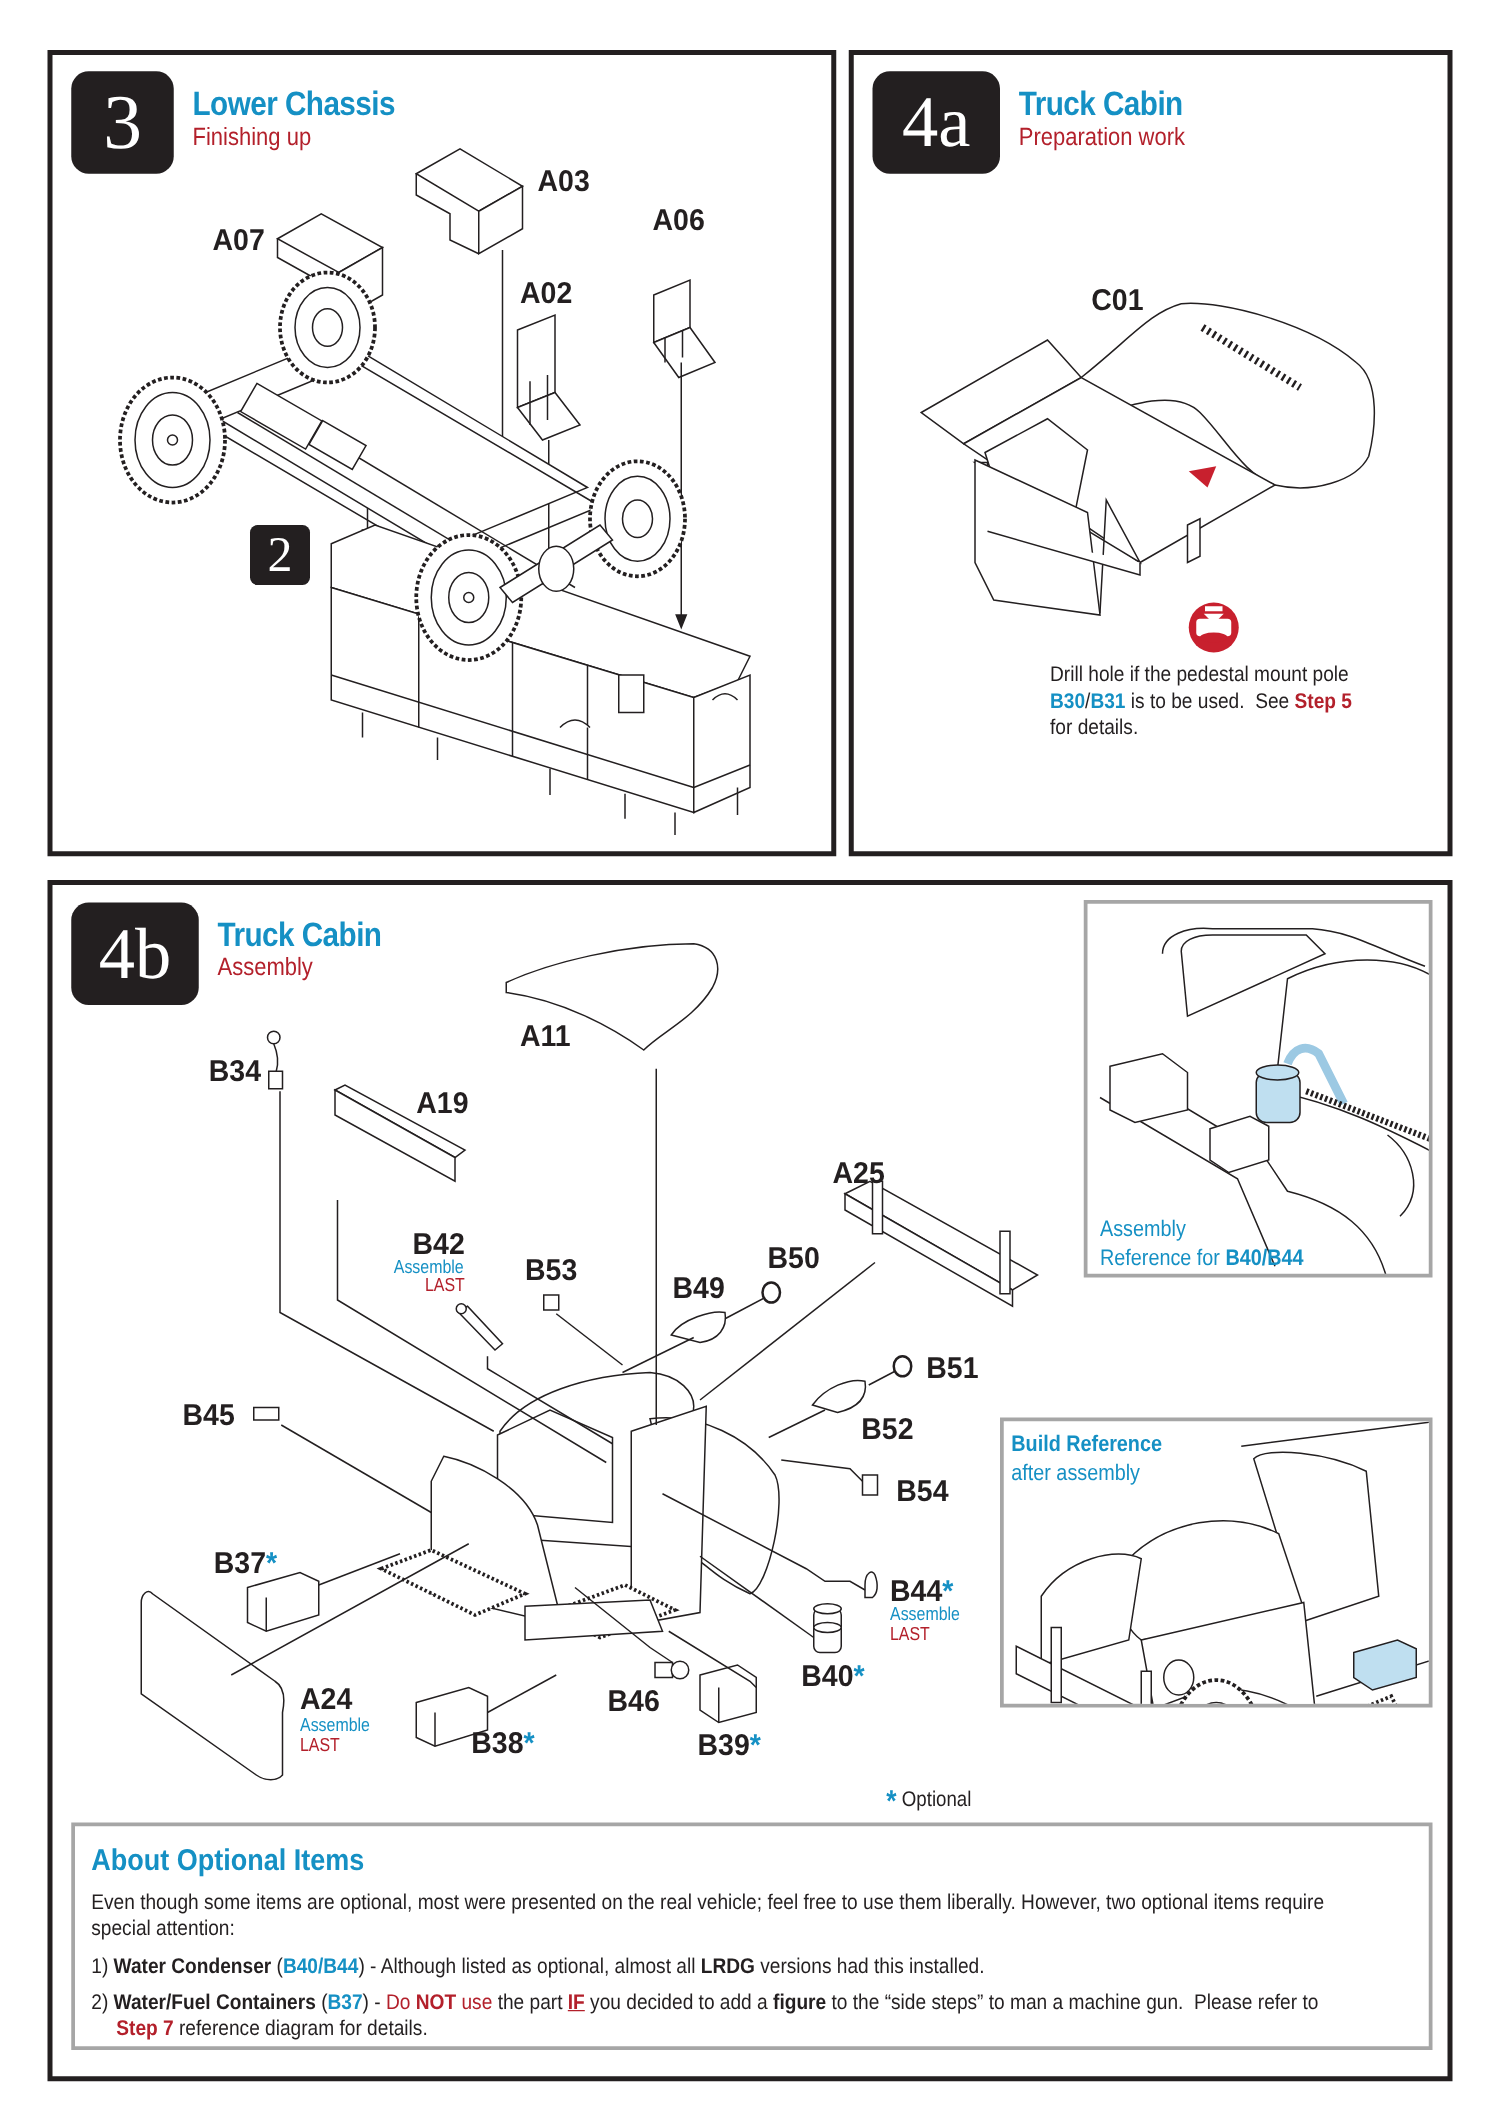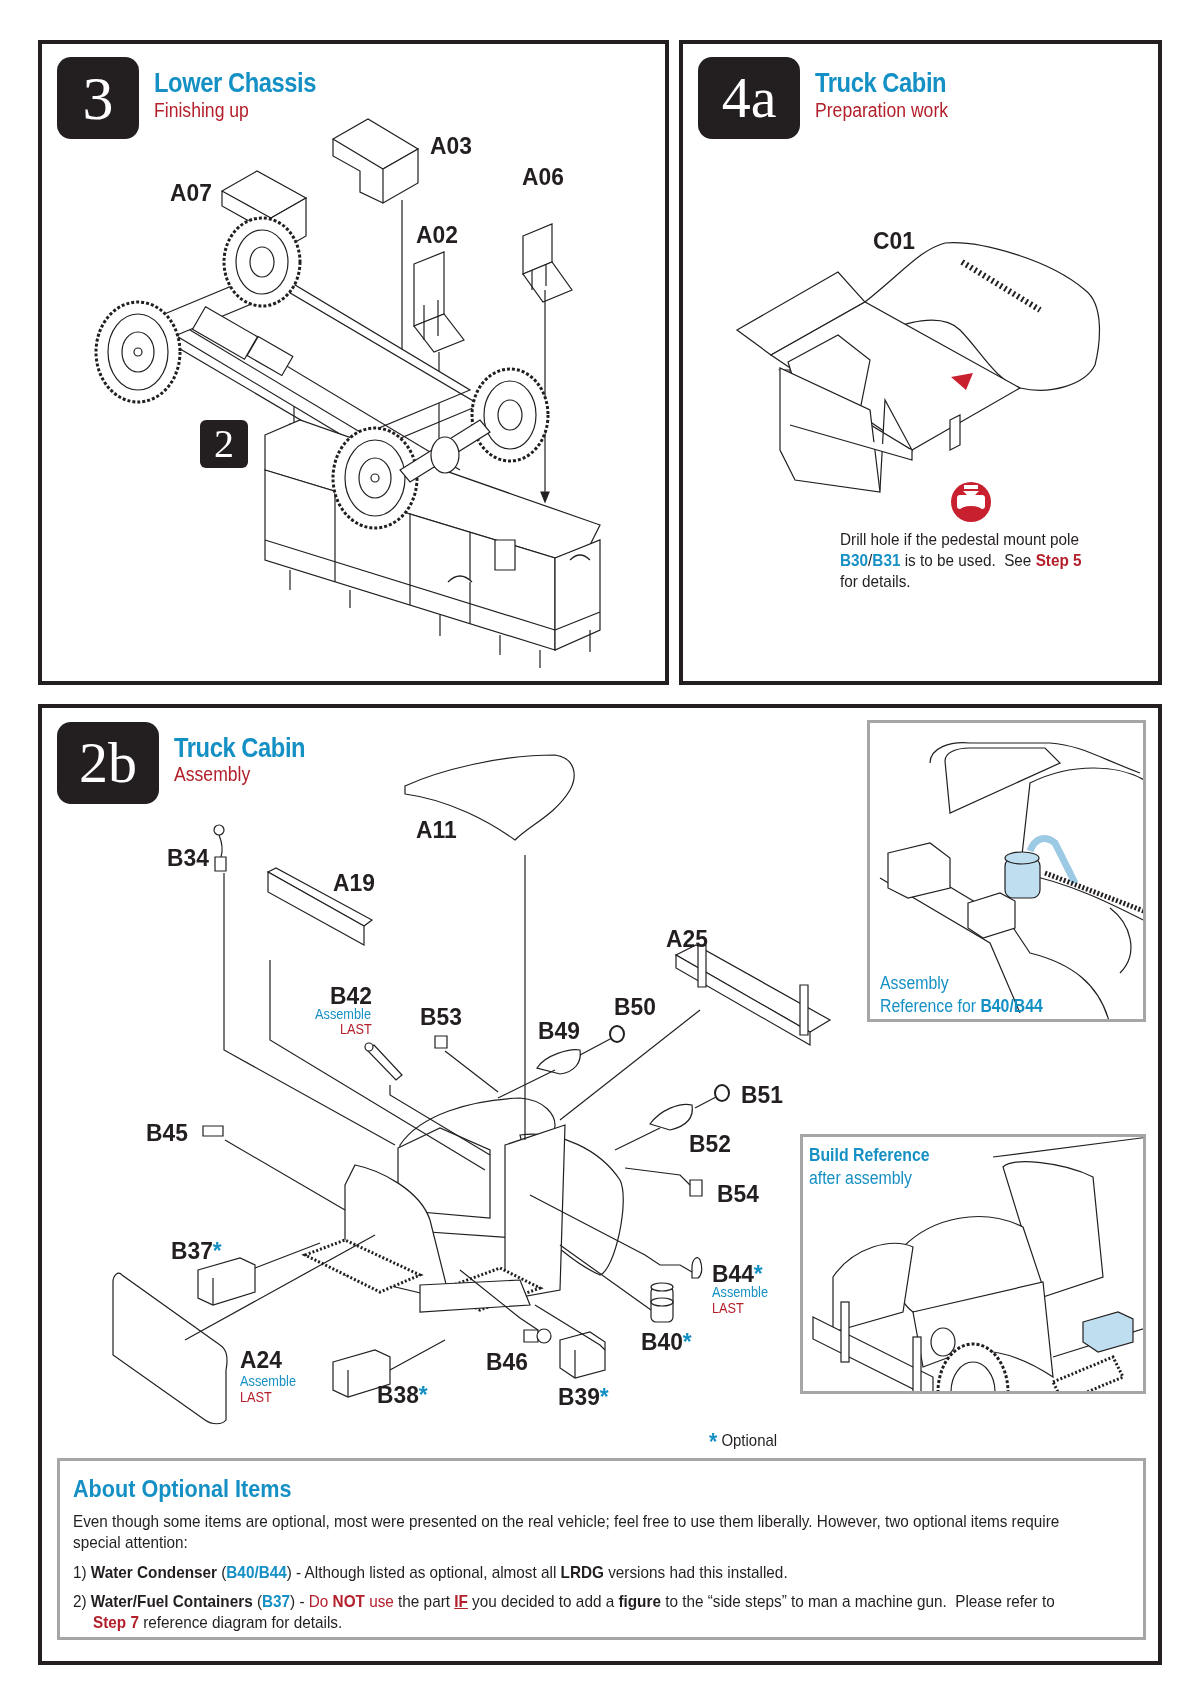--- a/index.html
+++ b/index.html
@@ -170,21 +170,21 @@
 </svg>
 
 <div class="drill" style="left:840px;top:529px;">
   <div>Drill hole if the pedestal mount pole</div>
   <div><span class="blue">B30</span><span>/</span><span class="blue">B31</span><span style="white-space:pre"> is to be used.  See </span><span class="redb">Step 5</span></div>
   <div>for details.</div>
 </div>
 
 <div class="panel" style="left:38px;top:704px;width:1124px;height:961px;"></div>
 <div class="badge" style="left:57px;top:722px;width:102px;height:82px;font-size:58px;">
-  <span>2b</span>
+  <span>4b</span>
 </div>
 <div class="title" style="left:174px;top:733px;">Truck Cabin</div>
 <div class="subtitle" style="left:174px;top:763px;">Assembly</div>
 
 <svg class="drawing" style="left:0;top:0;" width="1200" height="1460" viewBox="0 0 1200 1460" fill="none" stroke="#231f20" stroke-width="1.2">
 
   <path d="M405,786 C440,770 500,755 555,755 C575,758 578,775 570,790 C555,815 530,825 515,840 C490,822 450,800 405,794 Z" fill="#fff"></path>
 
   <g fill="#fff">
       <circle cx="219" cy="830" r="5"></circle>
@@ -327,21 +327,21 @@
     <rect x="135" y="135" width="35" height="40" rx="8" fill="#bfdff0"></rect>
     <ellipse cx="152" cy="135" rx="17" ry="6" fill="#bfdff0"></ellipse>
     <path d="M160,128 C165,115 175,112 185,120 L205,160" stroke="#9cc9e3" stroke-width="7"></path>
     <line x1="175" y1="150" x2="279" y2="190" stroke-dasharray="2 2" stroke-width="5"></line>
     <path d="M240,185 C260,200 270,230 250,250"></path>
   </svg>
   <div class="reftext" style="left:10px;top:250px;">Assembly</div>
   <div class="reftext" style="left:10px;top:273px;"><span style="white-space:pre">Reference for </span><b>B40/B44</b></div>
 </div>
 
-<div class="refbox" style="left:800px;top:1134px;width:346px;height:260px;">
+<div class="refbox" style="left:800px;top:1134px;width:346px;height:232px;">
   <svg width="346" height="310" viewBox="0 0 346 310" fill="none" stroke="#231f20" stroke-width="1.2" style="position:absolute;left:0;top:0;">
     <path d="M190,20 L346,0 L346,190 L250,220" fill="#fff"></path>
     <path d="M200,30 C210,20 260,25 290,40 L300,140 L240,160 Z" fill="#fff"></path>
     <path d="M100,110 C130,80 180,70 220,90 L240,150 C200,160 150,170 110,175 C90,160 90,130 100,110 Z" fill="#fff"></path>
     <path d="M30,140 C50,110 90,100 110,110 L100,175 L30,195 Z" fill="#fff"></path>
     <path d="M110,175 L240,145 L250,240 C220,220 190,210 160,215 L120,230 Z" fill="#fff"></path>
     <polygon points="10,180 130,240 130,262 10,202" fill="#fff"></polygon>
     <rect x="38" y="165" width="8" height="60" fill="#fff"></rect>
       <rect x="110" y="200" width="8" height="70" fill="#fff"></rect>
     <ellipse cx="170" cy="255" rx="35" ry="48" stroke-dasharray="3 2" stroke-width="3" fill="#fff"></ellipse>

